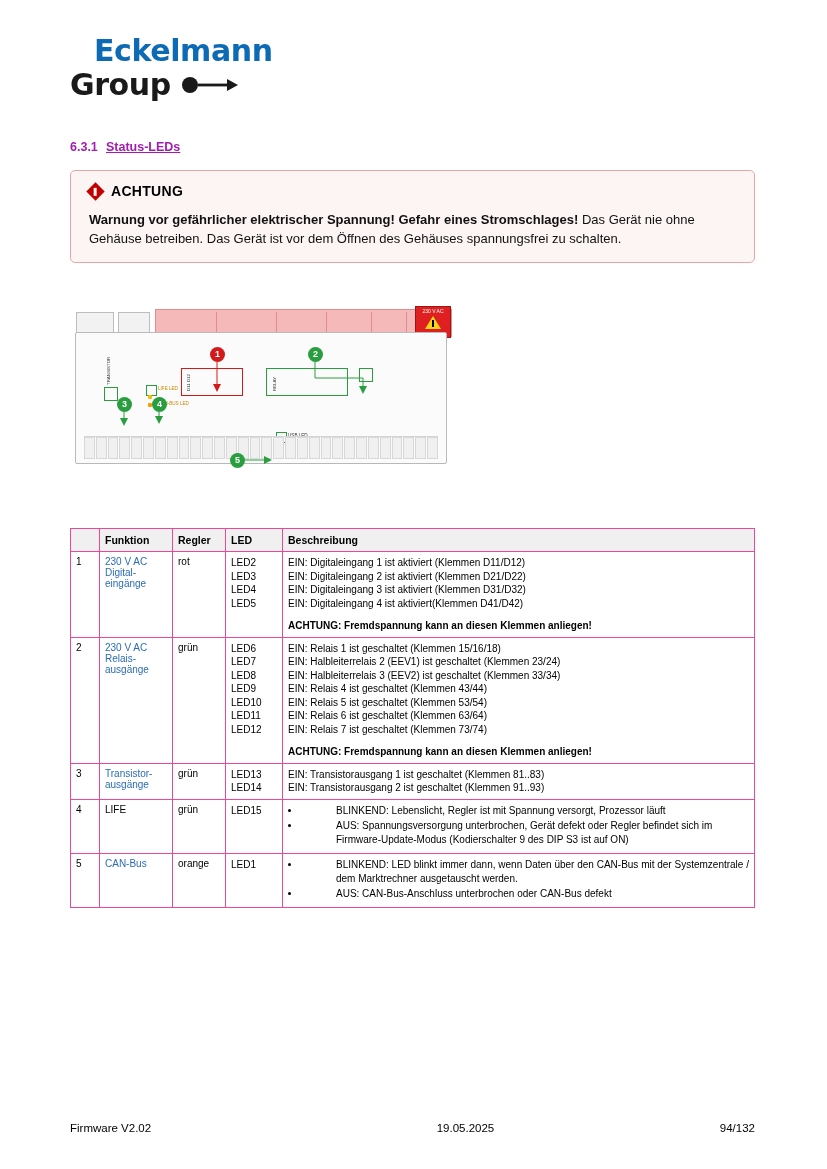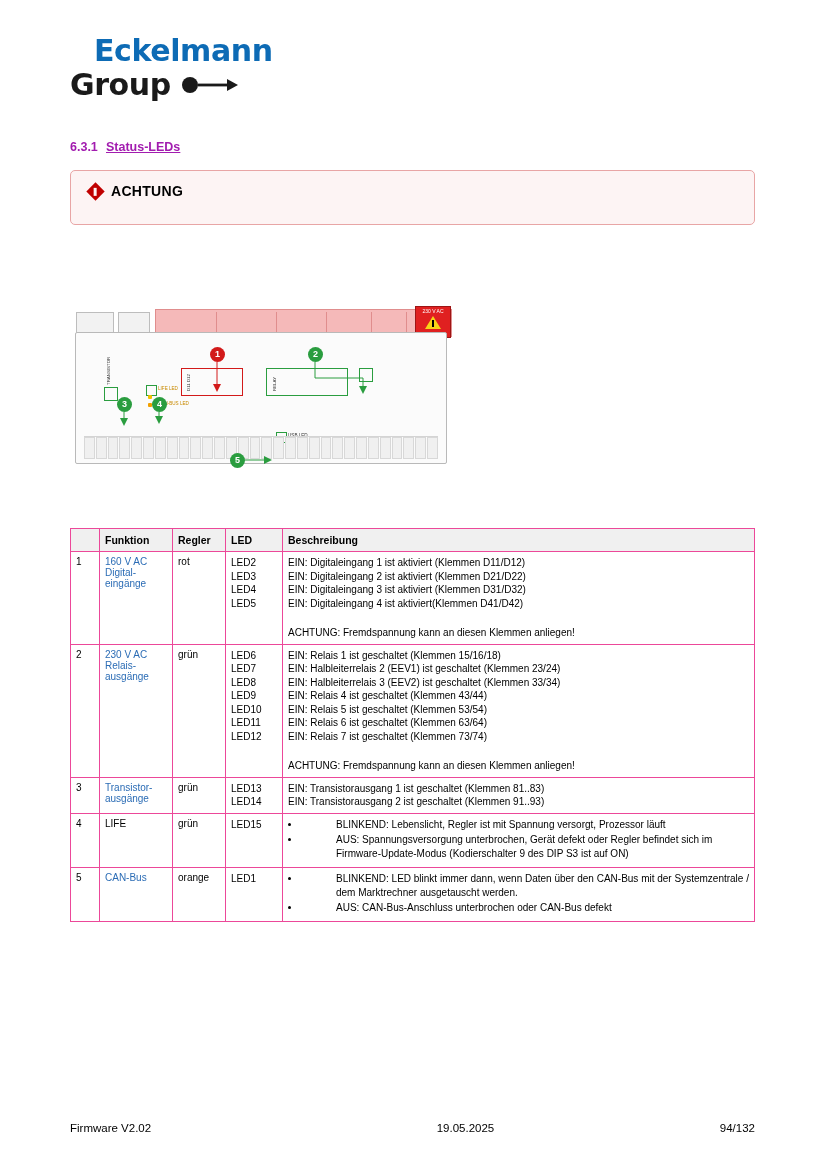--- a/index.html
+++ b/index.html
@@ -269,21 +269,21 @@
     font-weight: bold;
     text-align: left;
     padding: 5px 5px;
   }
   .col-idx { width: 18px; text-align: left; font-weight: normal; }
   .col-fun { width: 62px; }
   .col-far { width: 42px; }
   .col-led { width: 46px; }
   .link { color: #2b6cb5; }
   .rows-list { line-height: 13.5px; }
-  .note { font-weight: normal; margin-top: 16px; }
+  .note { font-weight: bold; margin-top: 9px; }
   ul.bul {
     margin: 0;
     padding-left: 13px;
     line-height: 13.8px;
   }
   ul.bul li { margin-bottom: 2px; padding-left: 35px; }
 
   
   .footer {
     position: absolute;
@@ -317,20 +317,21 @@
 
   <div class="heading">
     <span class="num">6.3.1</span><span>Status-LEDs</span>
   </div>
 
   <div class="warnbox">
     <div class="warn-head">
       <span class="warn-diamond"></span>
       <span class="warn-title">ACHTUNG</span>
     </div>
+    <div class="warn-body"><b>Warnung vor gefährlicher elektrischer Spannung! Gefahr eines Stromschlages!</b><span> Das Gerät nie ohne Gehäuse betreiben. Das Gerät ist vor dem Öffnen des Gehäuses spannungsfrei zu schalten.</span></div>
   </div>
 
   <div class="figure">
 
     <div class="dev-topstrip">
       <div class="seg" style="left:60px;"></div>
       <div class="seg" style="left:120px;"></div>
       <div class="seg" style="left:170px;"></div>
       <div class="seg" style="left:215px;"></div>
       <div class="seg" style="left:250px;"></div>
@@ -430,21 +431,21 @@
         <th class="col-idx"></th>
         <th class="col-fun">Funktion</th>
         <th class="col-far">Regler</th>
         <th class="col-led">LED</th>
         <th>Beschreibung</th>
       </tr>
     </thead>
     <tbody id="tbl-body">
         <tr>
           <td class="col-idx">1</td>
-          <td class="col-fun link">160 V AC Digital-eingänge</td>
+          <td class="col-fun link">230 V AC Digital-eingänge</td>
           <td class="col-far">rot</td>
           <td class="col-led rows-list">
             <div>LED2</div>
             <div>LED3</div>
             <div>LED4</div>
             <div>LED5</div>
           </td>
           <td class="rows-list">
             <div>EIN: Digitaleingang 1 ist aktiviert (Klemmen D11/D12)</div>
             <div>EIN: Digitaleingang 2 ist aktiviert (Klemmen D21/D22)</div>

